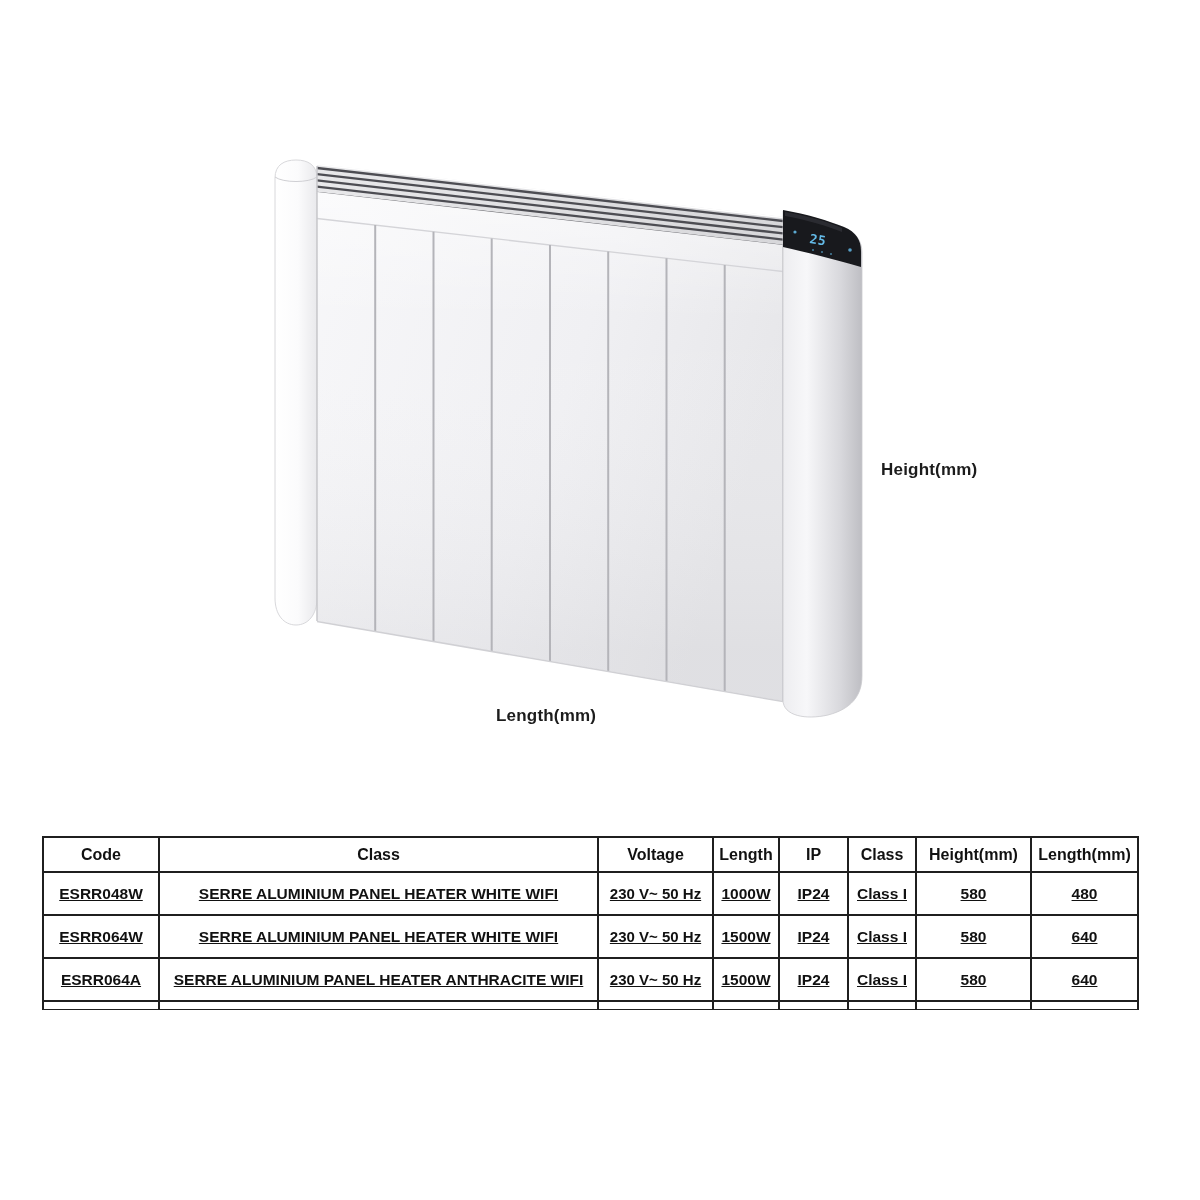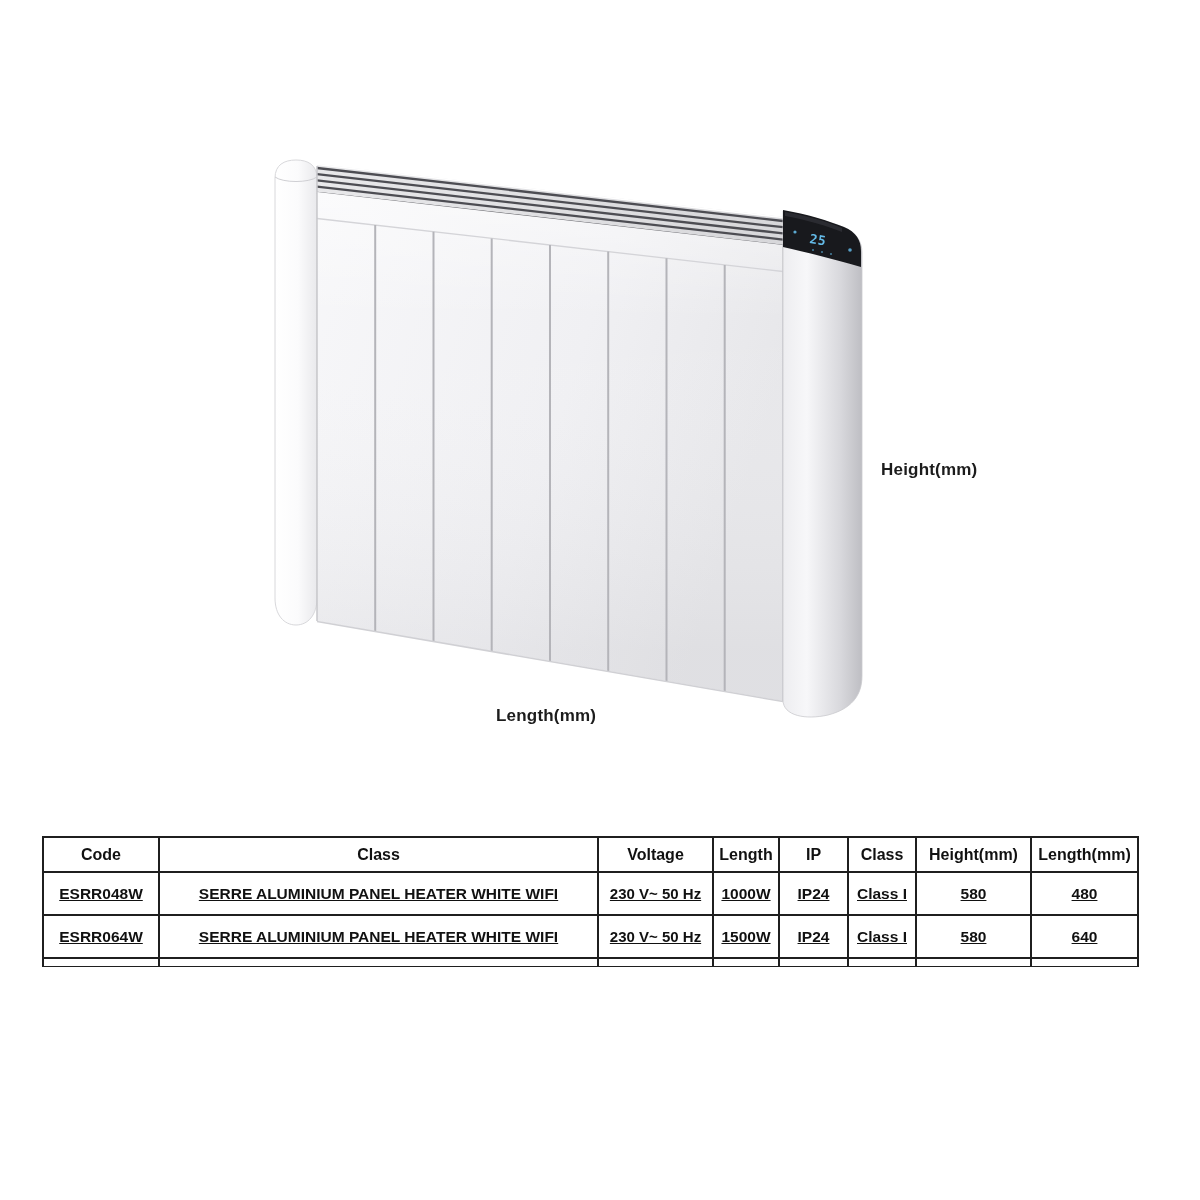--- a/index.html
+++ b/index.html
@@ -165,20 +165,30 @@
         <tr>
           <td class="cell-code">ESRR064W</td>
           <td class="cell-name">SERRE ALUMINIUM PANEL HEATER WHITE WIFI</td>
           <td class="cell-voltage">230 V~ 50 Hz</td>
           <td class="cell-power">1500W</td>
           <td class="cell-ip">IP24</td>
           <td class="cell-class">Class I</td>
           <td class="cell-height">580</td>
           <td class="cell-length">640</td>
         </tr>
+        <tr>
+          <td class="cell-code">ESRR064A</td>
+          <td class="cell-name">SERRE ALUMINIUM PANEL HEATER ANTHRACITE WIFI</td>
+          <td class="cell-voltage">230 V~ 50 Hz</td>
+          <td class="cell-power">1500W</td>
+          <td class="cell-ip">IP24</td>
+          <td class="cell-class">Class I</td>
+          <td class="cell-height">580</td>
+          <td class="cell-length">640</td>
+        </tr>
         <tr class="partial-row">
           <td></td>
           <td></td>
           <td></td>
           <td></td>
           <td></td>
           <td></td>
           <td></td>
           <td></td>
         </tr>

